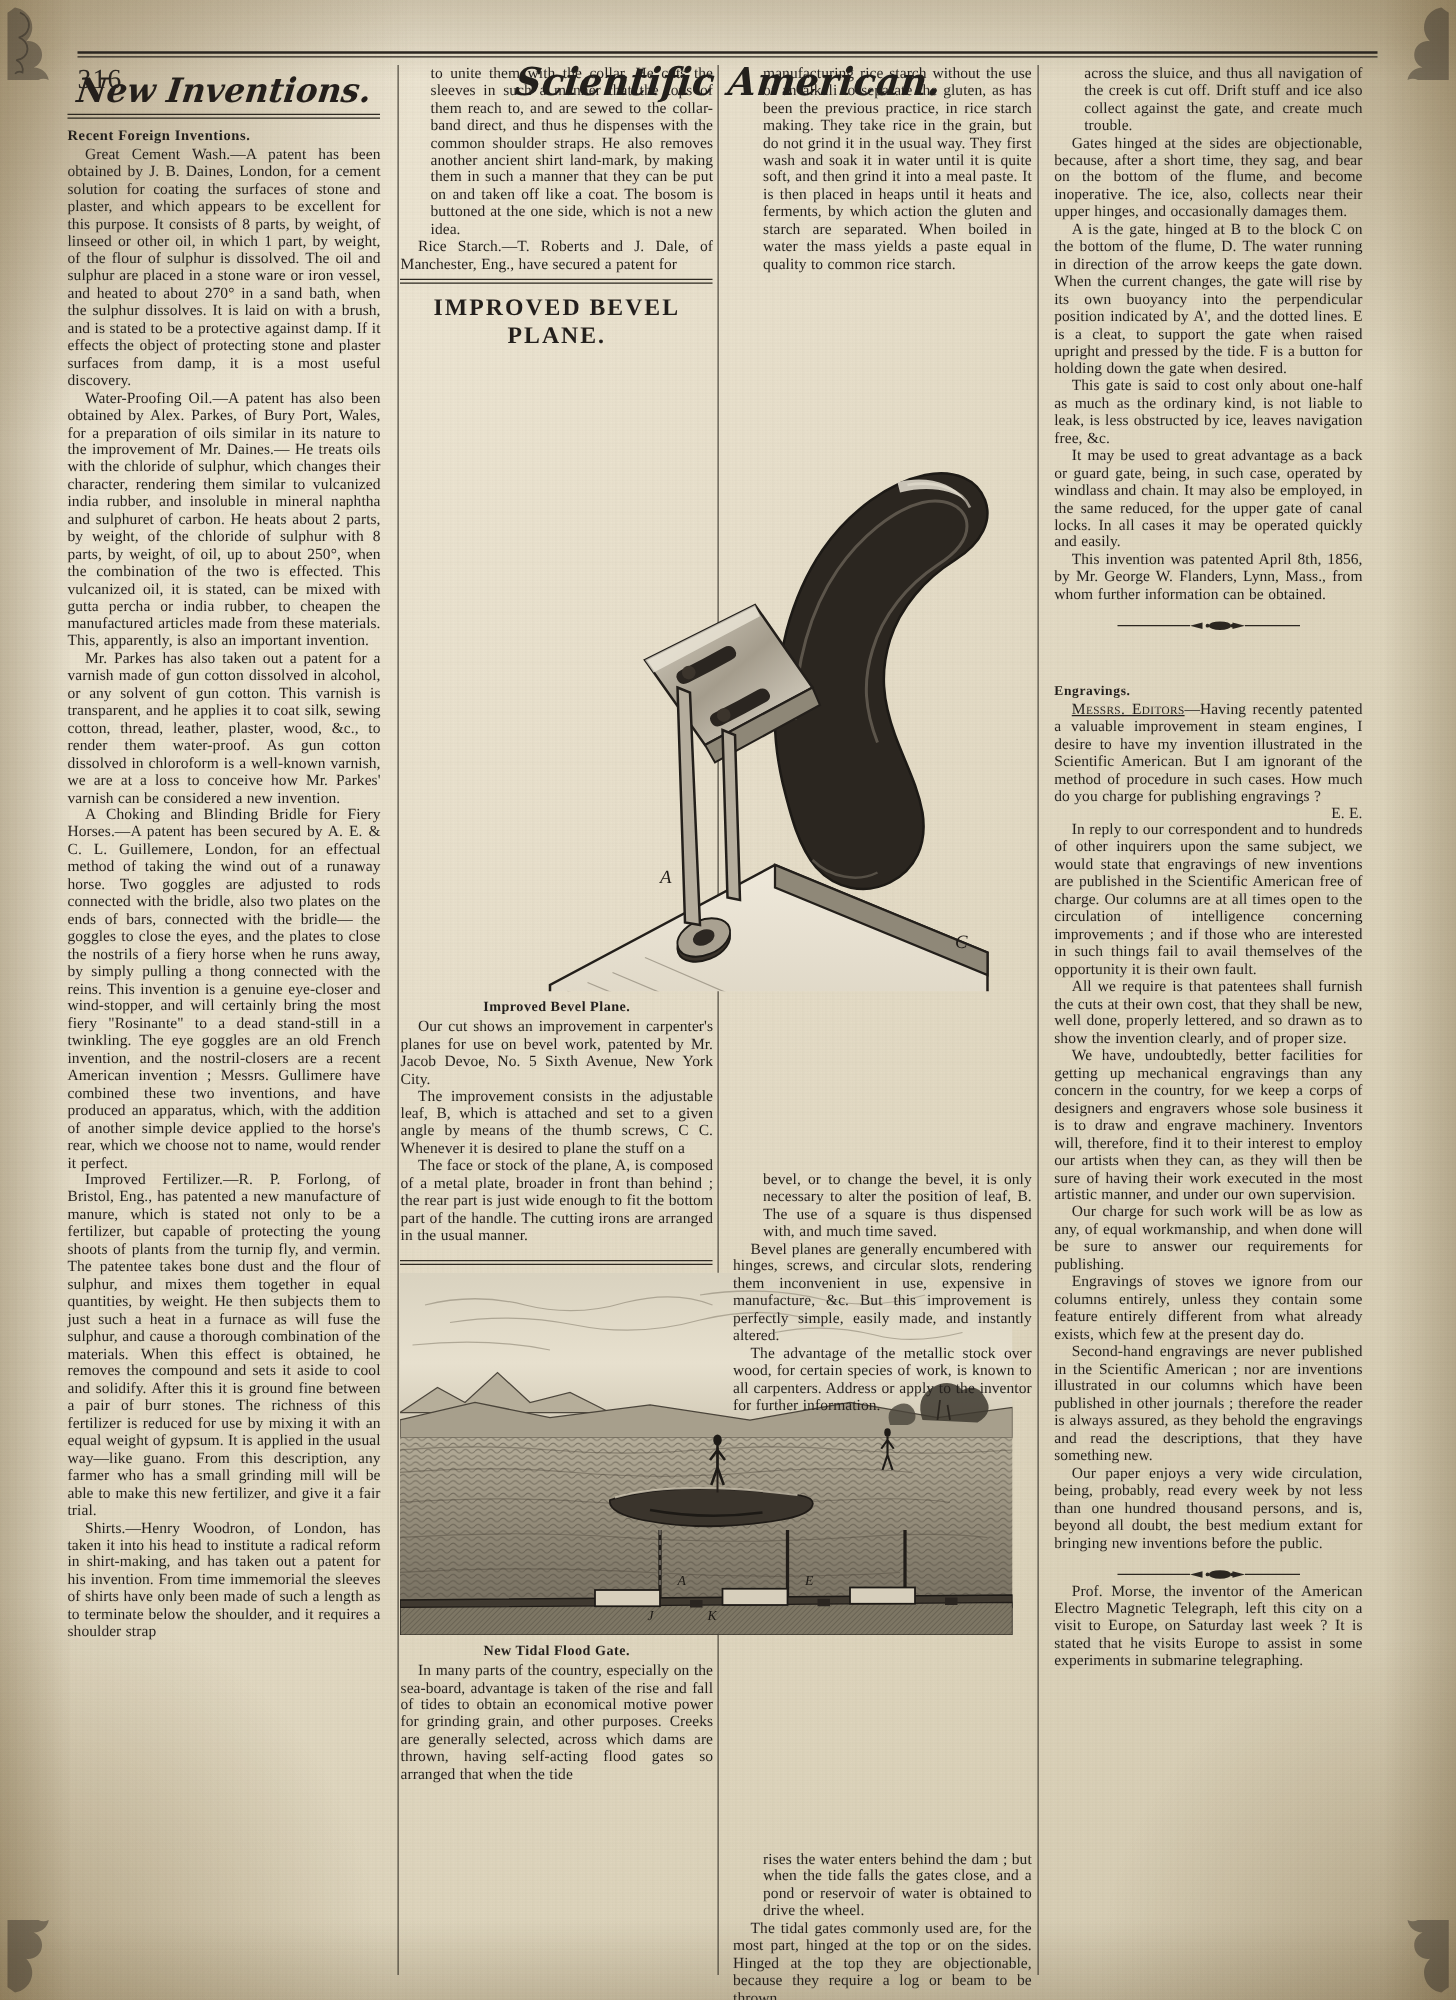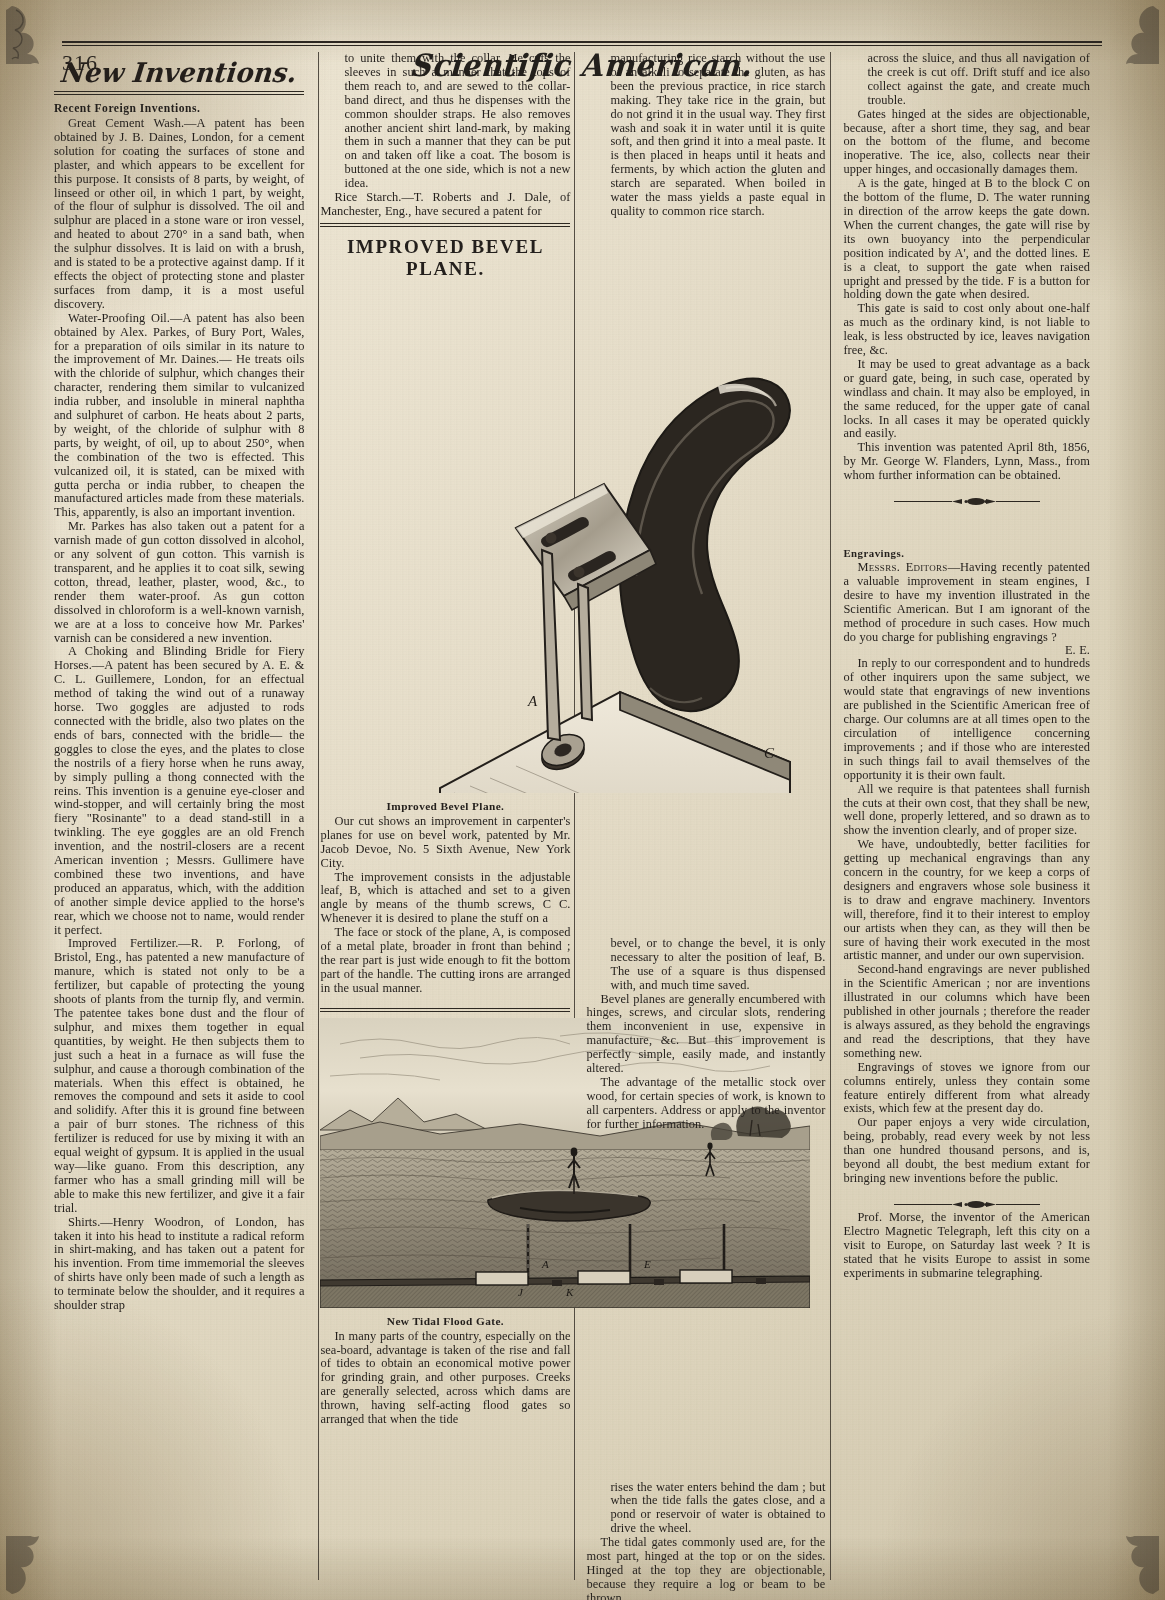--- a/index.html
+++ b/index.html
@@ -70,21 +70,21 @@
   .v2{left:520px;}
   .v3{left:776px;}
 
   
   p{
     margin:0;font-size:12.4px;line-height:13.9px;text-align:justify;
     text-indent:14px;hyphens:none;
     letter-spacing:.05px;word-spacing:.4px;
   }
   p.noind{text-indent:0;margin-left:24px;}
-  .sc{font-variant:small-caps;letter-spacing:.3px;}
+  .sc{font-variant:small-caps;letter-spacing:.3px;text-decoration:underline;}
   .sig{display:block;text-align:right;margin-top:-1px;}
 
   .deptitle{
     text-align:center;font-family:"DejaVu Serif", serif;font-weight:700;
     font-style:italic;font-size:26px;letter-spacing:0px;margin:6px 0 3px;
     transform:skewX(-7deg) scaleY(1.04);color:#241f1b;
   }
   .hr-d{height:0;border-top:1.6px solid #2d2821;border-bottom:1px solid #2d2821;
         margin:3px 0 7px;padding-top:2px;}
   .subhead{
@@ -450,22 +450,23 @@
       <div class="subhead sm">Engravings.</div>
 
       <p><span class="sc">Messrs. Editors</span><span>—Having recently patented a valuable improvement in steam engines, I desire to have my invention illustrated in the Scientific American. But I am ignorant of the method of procedure in such cases. How much do you charge for publishing engravings ?</span></p>
       <p class="noind">
           <span class="sig">E. E.</span>
         </p>
 
       <p>In reply to our correspondent and to hundreds of other inquirers upon the same subject, we would state that engravings of new inventions are published in the Scientific American free of charge. Our columns are at all times open to the circulation of intelligence concerning improvements ; and if those who are interested in such things fail to avail themselves of the opportunity it is their own fault.</p>
       <p>All we require is that patentees shall furnish the cuts at their own cost, that they shall be new, well done, properly lettered, and so drawn as to show the invention clearly, and of proper size.</p>
       <p>We have, undoubtedly, better facilities for getting up mechanical engravings than any concern in the country, for we keep a corps of designers and engravers whose sole business it is to draw and engrave machinery. Inventors will, therefore, find it to their interest to employ our artists when they can, as they will then be sure of having their work executed in the most artistic manner, and under our own supervision.</p>
+      <p>Our charge for such work will be as low as any, of equal workmanship, and when done will be sure to answer our requirements for publishing.</p>
+      <p>Engravings of stoves we ignore from our columns entirely, unless they contain some feature entirely different from what already exists, which few at the present day do.</p>
       <p>Second-hand engravings are never published in the Scientific American ; nor are inventions illustrated in our columns which have been published in other journals ; therefore the reader is always assured, as they behold the engravings and read the descriptions, that they have something new.</p>
-      <p>Engravings of stoves we ignore from our columns entirely, unless they contain some feature entirely different from what already exists, which few at the present day do.</p>
       <p>Our paper enjoys a very wide circulation, being, probably, read every week by not less than one hundred thousand persons, and is, beyond all doubt, the best medium extant for bringing new inventions before the public.</p>
 
       <div class="dingbat">
         <svg viewBox="0 0 150 9">
           <path d="M2 4.5 L60 4.5" stroke="#2b2620" stroke-width="1.1"></path>
           <path d="M60 4.5 l10 -2.6 l0 5.2 Z" fill="#2b2620"></path>
           <ellipse cx="84" cy="4.5" rx="9" ry="3.4" fill="#2b2620"></ellipse>
           <circle cx="74" cy="4.5" r="1.5" fill="#2b2620"></circle>
           <circle cx="94" cy="4.5" r="1.5" fill="#2b2620"></circle>
           <path d="M104 4.5 l-10 -2.6 l0 5.2 Z" fill="#2b2620"></path>

